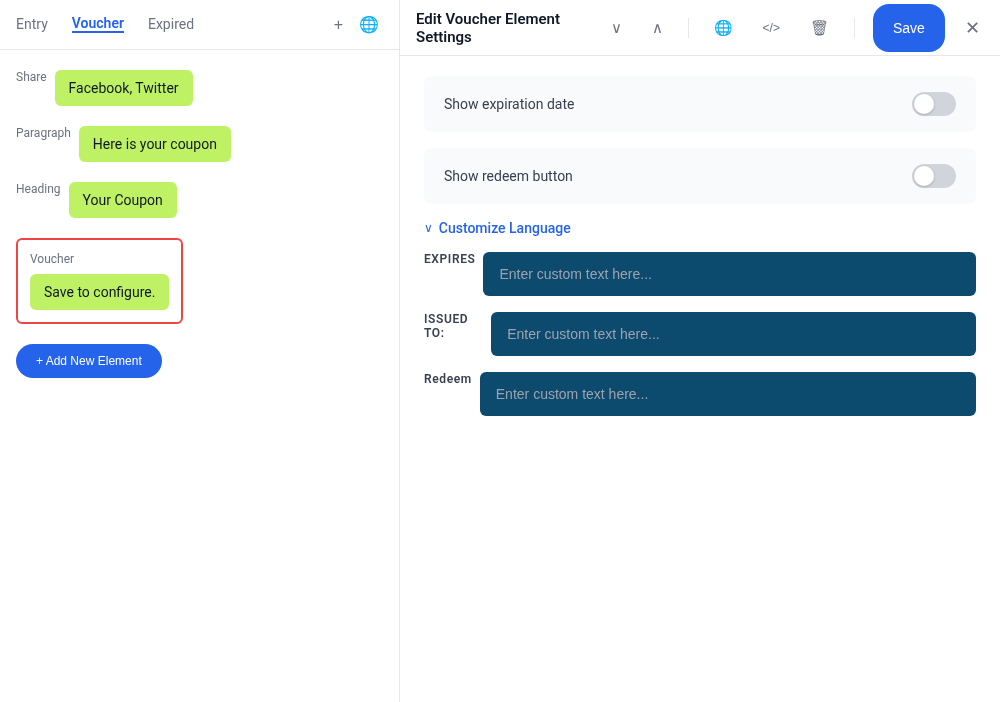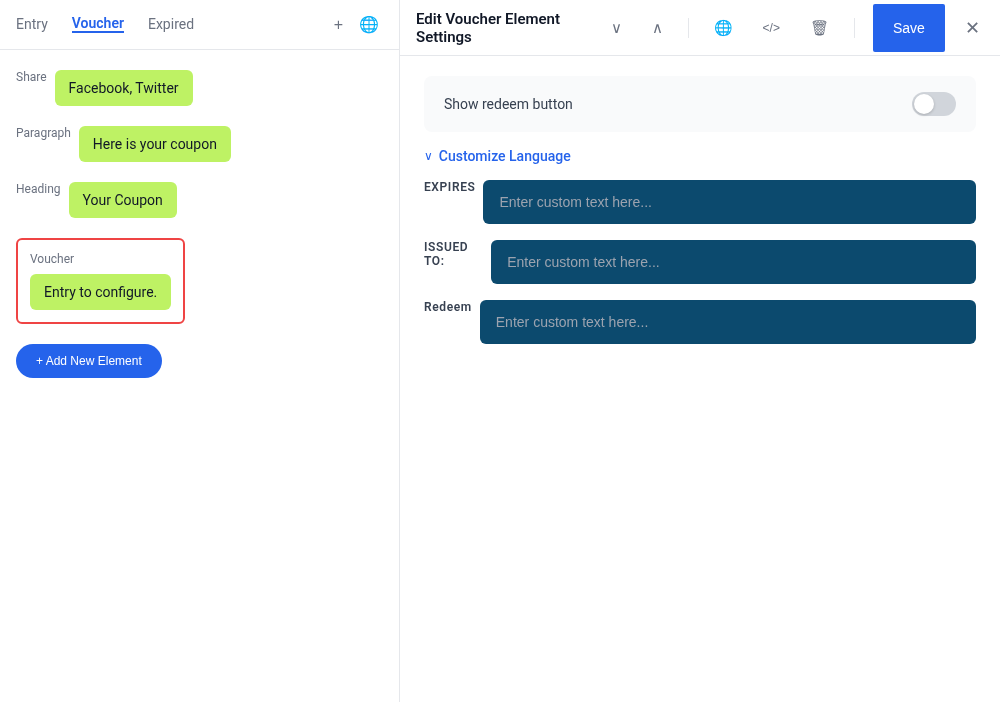--- a/index.html
+++ b/index.html
@@ -141,21 +141,21 @@
       border-radius: 4px;
       display: flex;
       align-items: center;
       justify-content: center;
     }
 
     .save-btn {
       background: #2563eb;
       color: #fff;
       border: none;
-      border-radius: 2px;
+      border-radius: 16px;
       padding: 16px 20px;
       font-size: 14px;
       font-weight: 500;
       cursor: pointer;
     }
 
     .close-btn {
       background: none;
       border: none;
       cursor: pointer;
@@ -284,21 +284,21 @@
     </div>
 
     <div class="field-group">
       <div class="field-label">Heading</div>
       <div class="field-value">Your Coupon</div>
     </div>
 
     <div class="field-group">
       <div class="voucher-block">
         <div class="field-label">Voucher</div>
-        <div class="field-value">Entry to configure.</div>
+        <div class="field-value">Save to configure.</div>
       </div>
     </div>
 
     <button class="add-element-btn">+ Add New Element</button>
 
   </div>
 </div>
 
 <div class="right-panel">
   <div class="right-header">
@@ -309,20 +309,24 @@
     <button class="header-icon-btn" title="Language">🌐</button>
     <button class="header-icon-btn" title="Code" style="font-size:12px;">&lt;/&gt;</button>
     <button class="header-icon-btn" title="Delete">🗑</button>
     <div class="header-separator"></div>
     <button class="save-btn">Save</button>
     <button class="close-btn">✕</button>
   </div>
 
   <div class="right-content">
 
+    <div class="toggle-row">
+      <span class="toggle-label">Show expiration date</span>
+      <div class="toggle"></div>
+    </div>
 
     <div class="toggle-row">
       <span class="toggle-label">Show redeem button</span>
       <div class="toggle"></div>
     </div>
 
     <div class="customize-language-row">
       <span class="chevron-icon">∨</span>
       <span class="customize-language-label">Customize Language</span>
     </div>

